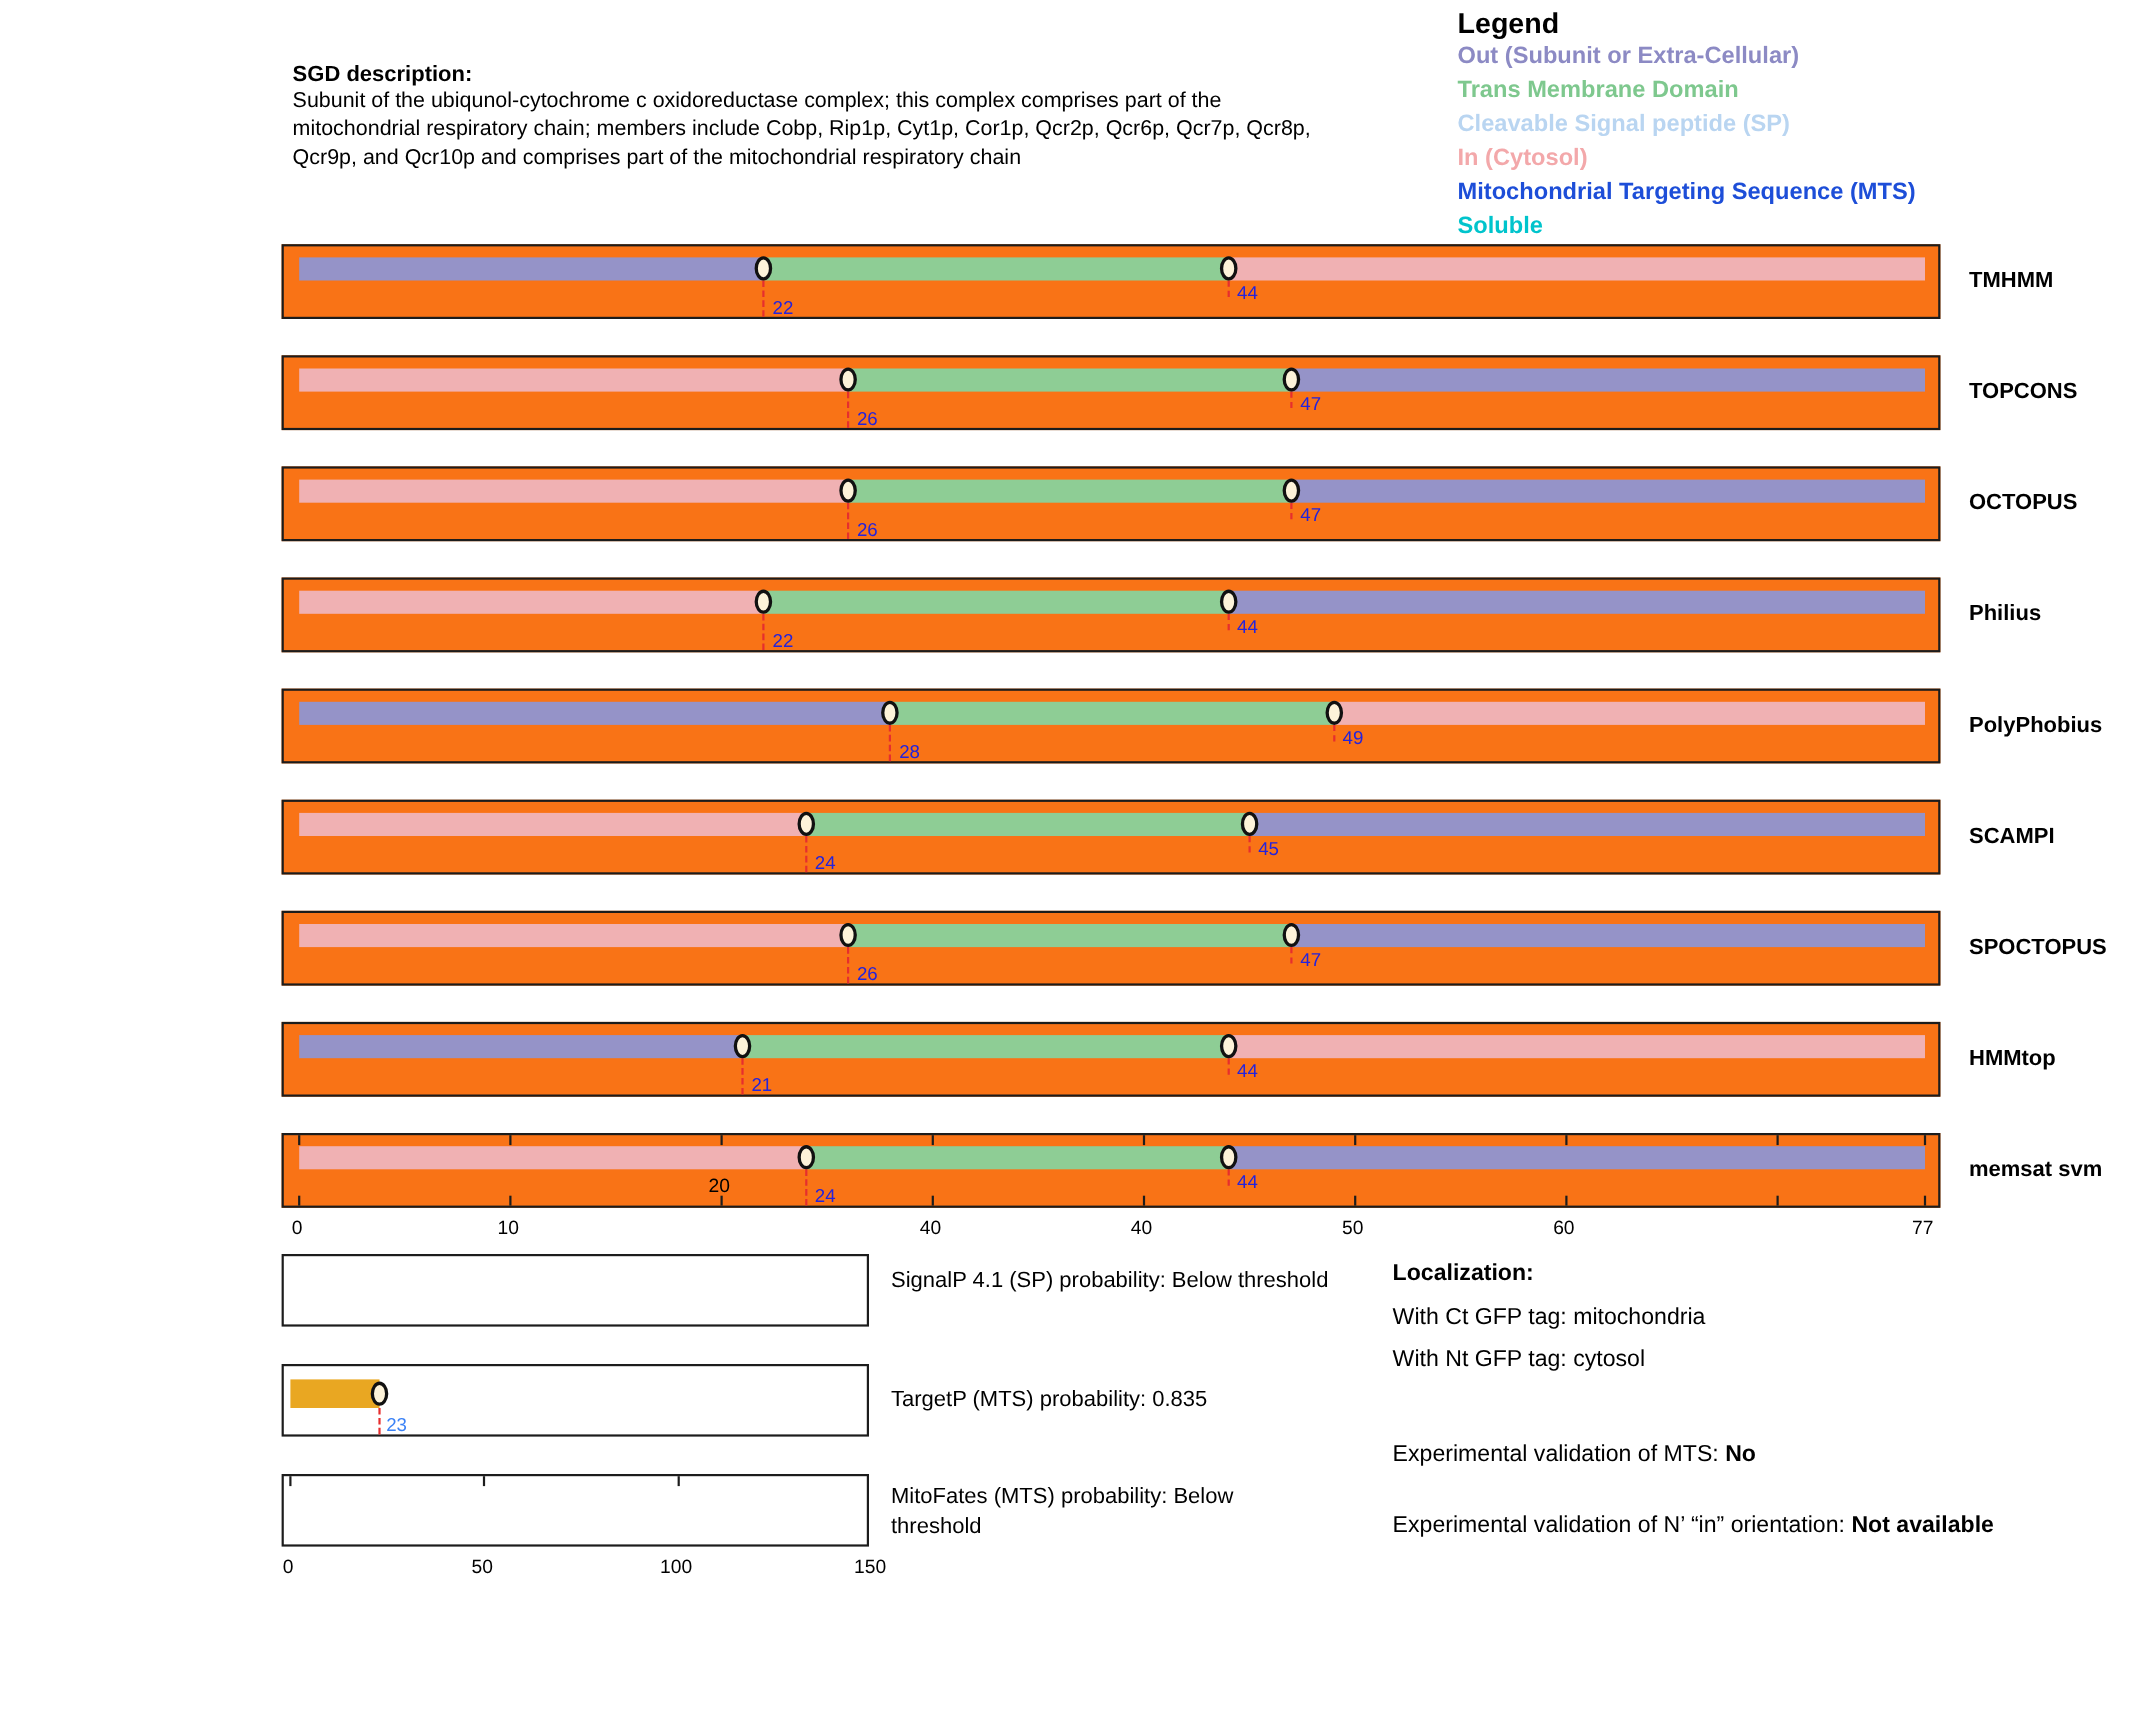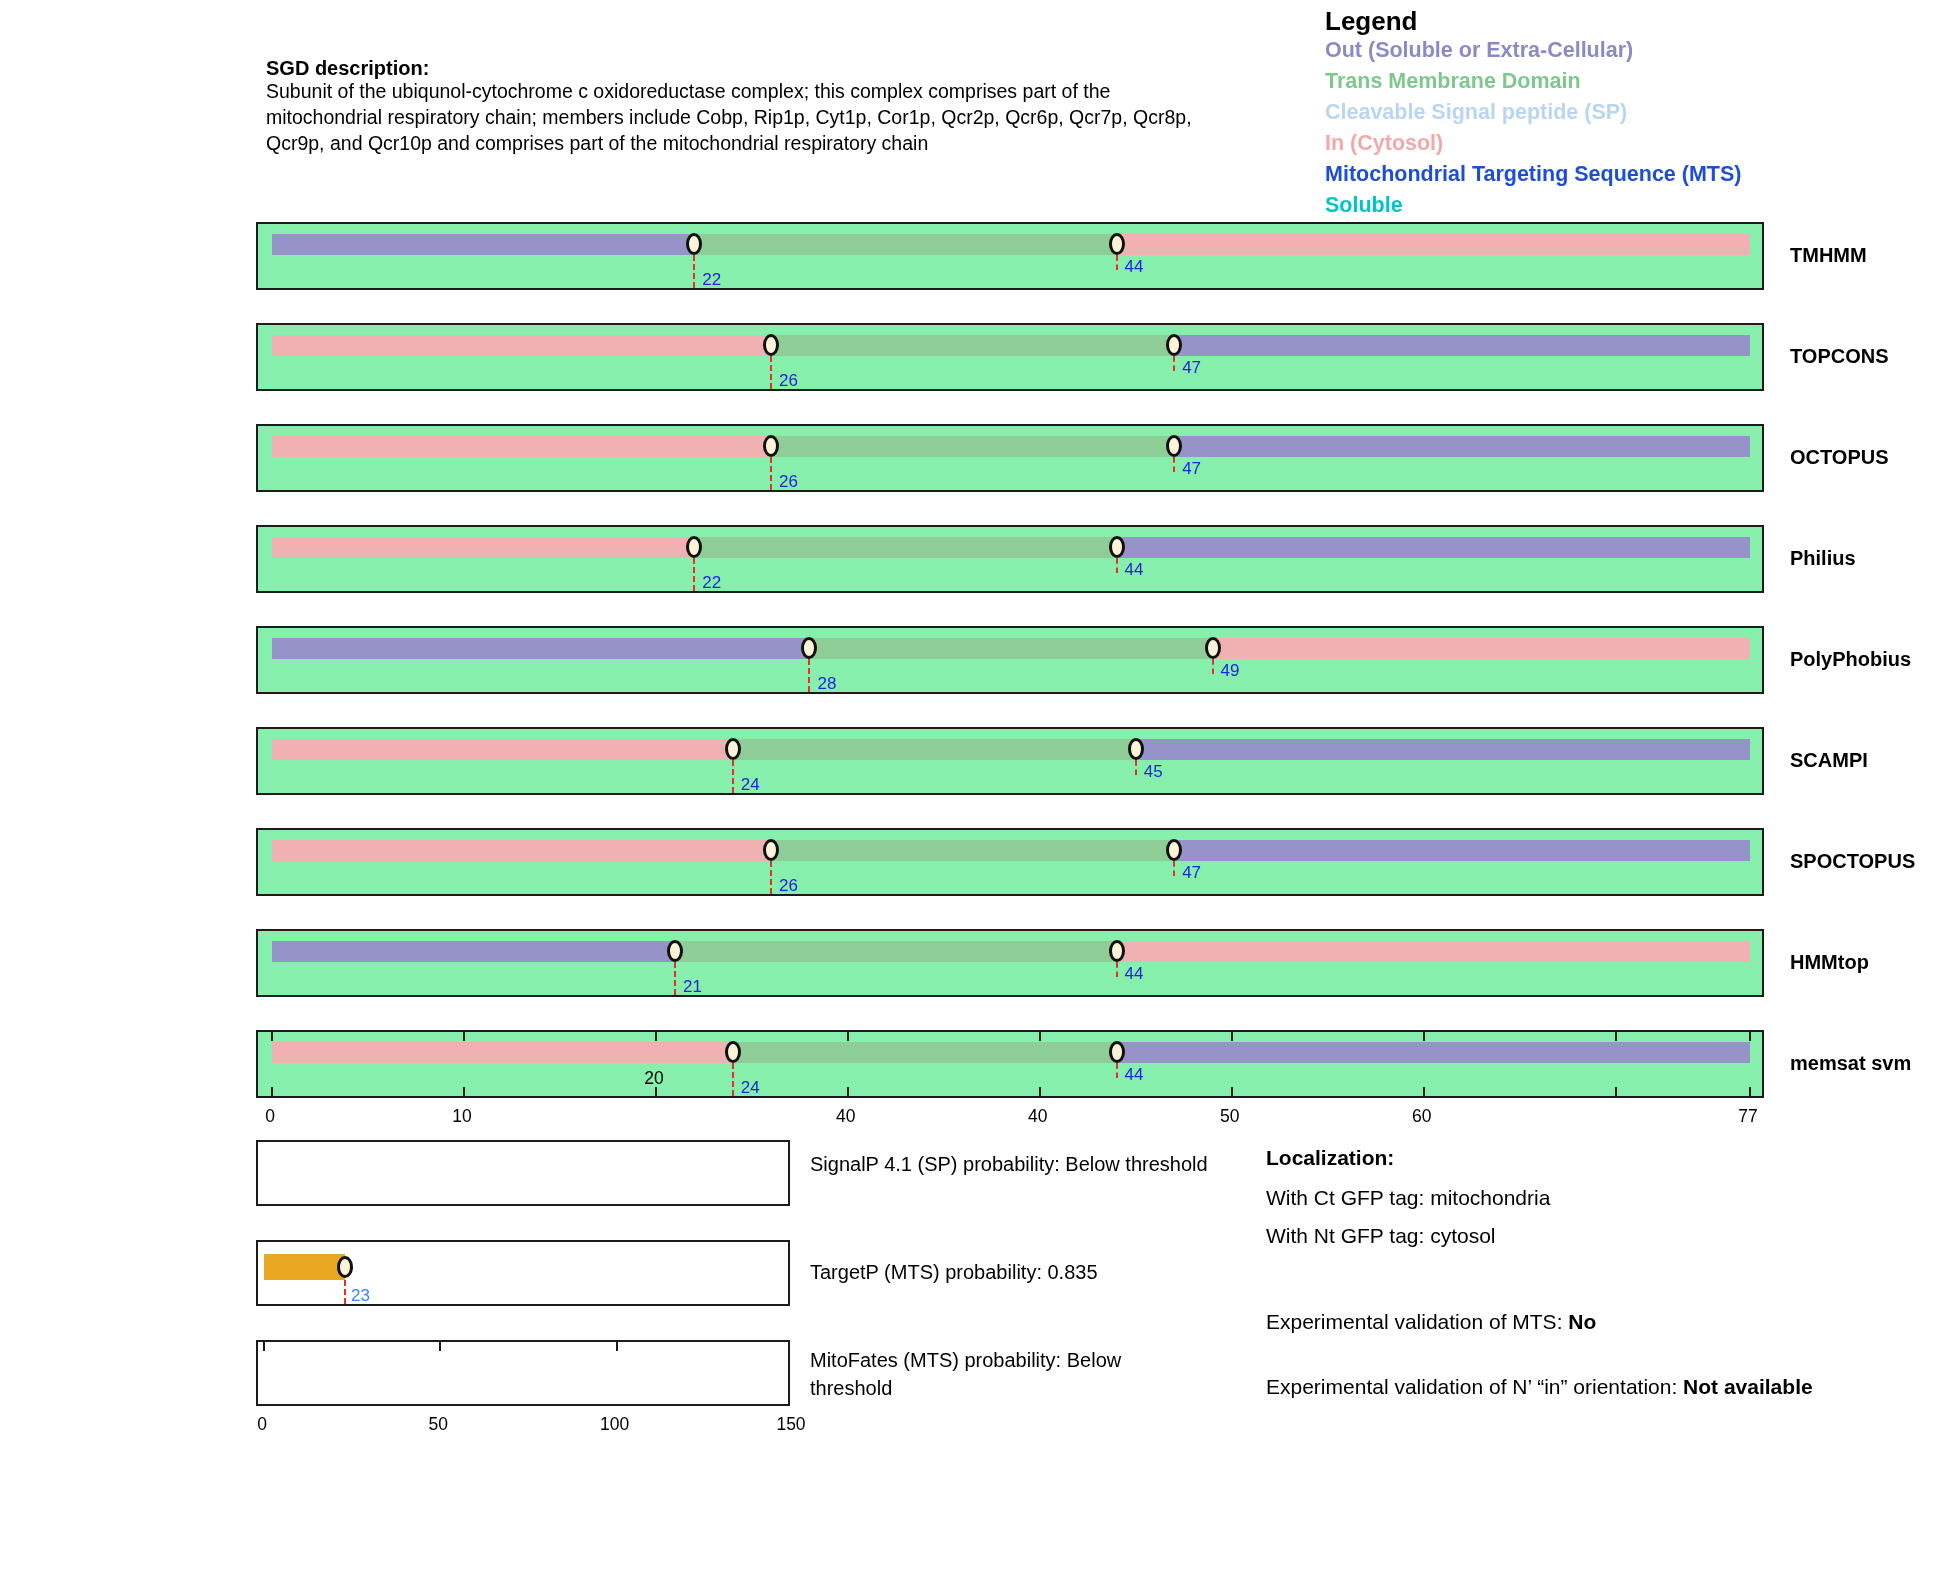--- a/index.html
+++ b/index.html
@@ -4,21 +4,21 @@
 <style>
   html,body{margin:0;padding:0;background:#fff;}
   .page{position:relative;width:1950px;height:1573px;background:#fff;overflow:hidden;
         font-family:"Liberation Sans","DejaVu Sans",sans-serif;color:#000;}
   .title{position:absolute;left:266px;top:12px;font-size:33px;font-weight:bold;white-space:pre;letter-spacing:.5px;}
   .sgd-label{position:absolute;left:266px;top:57px;font-size:20px;font-weight:bold;}
   .desc-line{position:absolute;left:266px;font-size:19.5px;line-height:26px;white-space:pre;}
   .legend-title{position:absolute;left:1325px;top:6px;font-size:26px;font-weight:bold;}
   .legend-item{position:absolute;left:1325px;font-size:21.5px;font-weight:bold;white-space:pre;}
   .track-box{position:absolute;left:256px;width:1508px;height:68px;border:2px solid #1c1c1c;
-             box-sizing:border-box;background:#86efac;}
+             box-sizing:border-box;background:#f97316;}
   .seg{position:absolute;top:10px;height:21px;}
   .marker{position:absolute;width:10px;height:16px;border:3px solid #111;border-radius:50%;}
   .dash{position:absolute;width:0;border-left:2px dashed #e62e2e;}
   .blabel{position:absolute;font-size:17px;white-space:pre;}
   .tname{position:absolute;left:1790px;font-size:20px;font-weight:bold;white-space:pre;}
   .tickmark{position:absolute;width:2px;background:#1c1c1c;}
   .axis-label{position:absolute;font-size:17.5px;transform:translateX(-50%);}
   .pbox{position:absolute;left:256px;width:534px;height:66px;border:2px solid #1c1c1c;
         box-sizing:border-box;background:#fff;}
   .ptext{position:absolute;left:810px;font-size:20px;line-height:28px;white-space:pre;}
@@ -33,21 +33,21 @@
 <div class="page">
   <div class="sgd-label">SGD description:</div>
   <div id="desc">
       <div class="desc-line" style="top: 78px;">Subunit of the ubiqunol-cytochrome c oxidoreductase complex; this complex comprises part of the</div>
       <div class="desc-line" style="top: 104px;">mitochondrial respiratory chain; members include Cobp, Rip1p, Cyt1p, Cor1p, Qcr2p, Qcr6p, Qcr7p, Qcr8p,</div>
       <div class="desc-line" style="top: 130px;">Qcr9p, and Qcr10p and comprises part of the mitochondrial respiratory chain</div>
     </div>
 
   <div class="legend-title">Legend</div>
   <div id="legend-items">
-      <div class="legend-item" style="top: 38px; color: rgb(140, 138, 196);">Out (Soluble or Extra-Cellular)</div>
+      <div class="legend-item" style="top: 38px; color: rgb(140, 138, 196);">Out (Subunit or Extra-Cellular)</div>
       <div class="legend-item" style="top: 69px; color: rgb(126, 200, 142);">Trans Membrane Domain</div>
       <div class="legend-item" style="top: 100px; color: rgb(185, 213, 241);">Cleavable Signal peptide (SP)</div>
       <div class="legend-item" style="top: 131px; color: rgb(243, 168, 170);">In (Cytosol)</div>
       <div class="legend-item" style="top: 162px; color: #1d4ed8;">Mitochondrial Targeting Sequence (MTS)</div>
       <div class="legend-item" style="top: 193px; color: rgb(0, 196, 204);">Soluble</div>
     </div>
 
   <div id="tracks">
       <div class="track-box" style="top: 222px;">
         <div class="seg" style="left: 14px; width: 422.286px; background: rgb(149, 147, 200);"></div>

